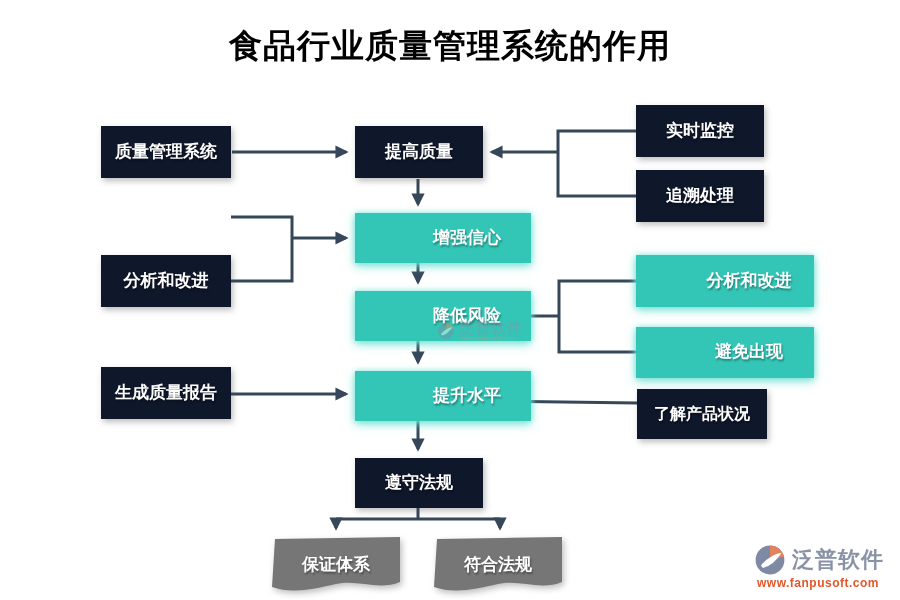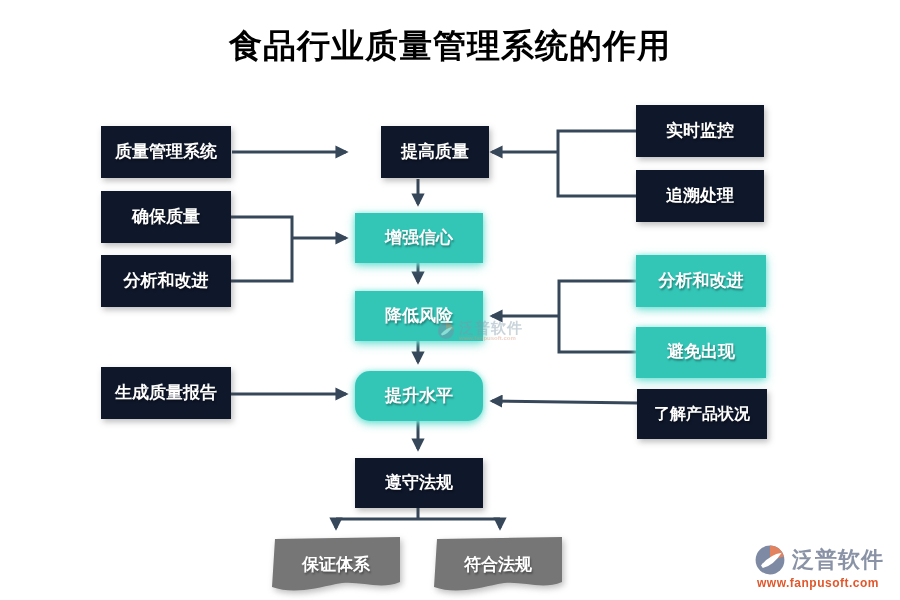--- a/index.html
+++ b/index.html
@@ -40,20 +40,21 @@
     text-align:center;
     line-height:1.1;
   }
   .gray {
     background:#0f172a;
     box-shadow: 2px 3px 6px rgba(70,70,70,0.35);
   }
   .teal {
     background:#33C6B7;
     box-shadow: 0 3px 9px rgba(96,221,207,0.85), 0 0 5px rgba(160,236,227,0.9);
+    padding-left: 48px;
   }
   .doc { background:transparent; box-shadow:none; }
   .doc svg.doc-shape {
     position:absolute; left:0; top:0;
     filter: drop-shadow(2px 3px 3px rgba(70,70,70,0.35));
   }
   .doc .label { position:relative; z-index:1; }
   
   #brand-watermark {
     position:absolute;
@@ -116,40 +117,37 @@
       <path marker-end="url(#arw)" d="M558 152 L492 152"></path>
       <path marker-end="url(#arw)" d="M559 316 L492 316"></path>
       <path marker-end="url(#arw)" d="M637 403 L492 401"></path>
       <path marker-end="url(#arw)" d="M231 394 L346 394"></path>
     </g>
   </svg>
 
   <div class="node gray" style="left:101px; top:126px; width:130px; height:52px;">
     <span class="label">质量管理系统</span>
   </div>
-  <div class="node gray" style="left:101px; top:191px; width:130px; height:52px;">
-    <span class="label">确保质量</span>
-  </div>
   <div class="node gray" style="left:101px; top:255px; width:130px; height:52px;">
     <span class="label">分析和改进</span>
   </div>
   <div class="node gray" style="left:101px; top:367px; width:130px; height:52px;">
     <span class="label">生成质量报告</span>
   </div>
 
-  <div class="node gray" style="left:355px; top:126px; width:108px; height:52px;margin-left:26px;">
+  <div class="node gray" style="left:355px; top:126px; width:128px; height:52px;">
     <span class="label">提高质量</span>
   </div>
   <div class="node teal" style="left:355px; top:213px; width:128px; height:50px;">
     <span class="label">增强信心</span>
   </div>
   <div class="node teal" style="left:355px; top:291px; width:128px; height:50px;">
     <span class="label">降低风险</span>
   </div>
-  <div class="node teal" style="left:355px; top:371px; width:128px; height:50px;border-radius:15px;">
+  <div class="node teal" style="left:355px; top:371px; width:128px; height:50px;">
     <span class="label">提升水平</span>
   </div>
   <div class="node gray" style="left:355px; top:458px; width:128px; height:50px;">
     <span class="label">遵守法规</span>
   </div>
 
   <div class="node doc" style="left:434px; top:537px; width:128px; height:56px;">
     <svg class="doc-shape" width="128" height="56" viewBox="0 0 128 56">
       <path d="M3 2 L128 0 V45 C106 54 86 42 64 47 C42 52 20 57 0 50 Z" fill="#767676"></path>
     </svg>

